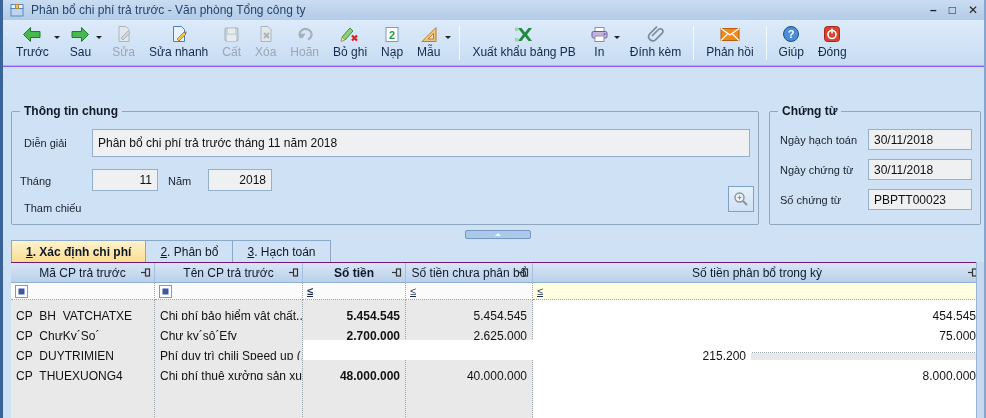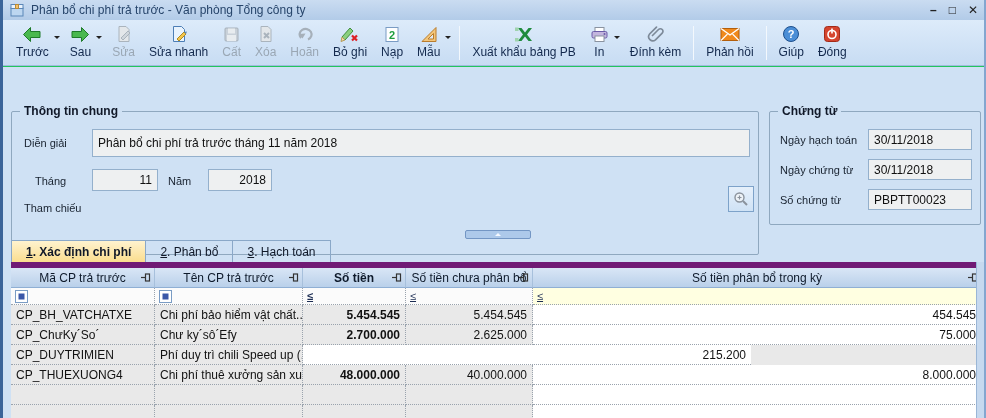--- a/index.html
+++ b/index.html
@@ -1,19 +1,19 @@
 <!DOCTYPE html>
 <html><head>
 <meta charset="utf-8">
 <style>
   * { margin:0; padding:0; box-sizing:border-box; }
   html,body { width:986px; height:418px; overflow:hidden; }
   body { font-family:"Liberation Sans","DejaVu Sans",sans-serif; font-size:12px; color:#111; }
 
-  .window { position:relative; width:986px; height:418px; background:#22c55e;
+  .window { position:relative; width:986px; height:418px; background:#8b5cf6;
             border-left:3px solid #3a6499; border-right:2px solid #84a6cf; overflow:hidden; }
 
   
   .titlebar { position:absolute; left:0; top:0; right:0; height:20px;
               background:linear-gradient(#cadcf1,#b2cbe8); display:flex; align-items:center;
               padding:0 6px; color:#1f3d60; }
   .titlebar .app-ic { width:16px; height:16px; margin-right:6px; display:inline-flex; }
   .titlebar .ttl { flex:1; font-size:12px; color:#27456b; white-space:nowrap; overflow:hidden; }
   .win-controls { display:flex; gap:12px; font-weight:bold; color:#222; font-size:12px; }
   .win-controls span { cursor:default; line-height:18px; }
@@ -32,21 +32,21 @@
            border:3.5px solid transparent; border-top-color:#222; }
   .tb-sep { width:1px; background:#a4bfde; border-right:1px solid #f3f8fd; margin:4px 5px; }
 
   
   .content { position:absolute; left:0; top:67px; right:0; bottom:0; background:#cfe1f4; }
   .page-title { position:absolute; left:12px; top:6px; font-size:19px; font-weight:bold; color:#0b0b14; }
 
   .groupbox { position:absolute; border:1px solid #8fa8bf; border-radius:2px; }
   .groupbox .legend { position:absolute; top:-8px; left:8px; background:#cfe1f4;
                       padding:0 4px; font-weight:bold; font-size:12px; color:#101828; }
-  .gb-general { left:8px; top:44px; width:748px; height:144px; }
+  .gb-general { left:8px; top:44px; width:748px; height:114px; }
   .gb-voucher { left:766px; top:44px; width:212px; height:114px; }
 
   .lbl { position:absolute; font-size:11px; color:#18222f; white-space:nowrap; }
   .field { position:absolute; background:#eef0f1; border:1px solid #94b0cc;
            font-size:12px; color:#101010; padding:0 5px; display:flex; align-items:center; }
   .field.num { justify-content:flex-end; }
 
   .zoom-btn { position:absolute; left:716px; top:74px; width:26px; height:26px;
               background:linear-gradient(#e6f0fb,#cfe2f5); border:1px solid #7da2c9;
               display:flex; align-items:center; justify-content:center; }
@@ -60,36 +60,36 @@
   .tabs { position:absolute; left:8px; top:173px; display:flex; }
   .tab { height:22px; padding:0 14px; border:1px solid #8aa8c8; border-bottom:none;
          display:flex; align-items:center; font-size:12px; color:#101828;
          background:transparent; }
   .tab.active { background:linear-gradient(#fff3cf,#fadd8e); font-weight:bold; }
   .tab + .tab { border-left:none; }
   .tab .t-num { text-decoration:underline; }
 
   
   .grid { position:absolute; left:8px; top:195px; width:970px; bottom:0; overflow:hidden;
-          border-top:6px solid #701a75; background:#e9e9e9; }
+          border-top:1px solid #701a75; background:#e9e9e9; }
   .g-scrollbar { position:absolute; right:0; top:195px; width:8px; bottom:0;
                  background:#c6d9ef; border-left:1px solid #9ab6d6; }
   .g-head { display:flex; height:20px; background:linear-gradient(#d9e6f6,#b8cfe9); }
   .g-hcell { position:relative; border-right:1px solid #a7c0dc; border-bottom:1px solid #8fafd4;
              display:flex; align-items:center; justify-content:center;
              font-size:12px; color:#0e1a2b; overflow:hidden; white-space:nowrap; }
   .g-hcell .pin { position:absolute; right:3px; top:5px; }
   .g-filter { display:flex; height:17px; background:#fbfbfb; }
   .g-fcell { position:relative; border-right:1px dotted #9aa3ad; border-bottom:1px dotted #9aa3ad;
              display:flex; align-items:center; padding-left:4px; background:#fbfbfb; }
   .g-fcell.editable { background:#ffffe1; }
   .op { font-size:11px; color:#1b2c52; text-decoration:underline; line-height:11px; }
   .g-row { display:flex; height:20px; }
   .g-cell { border-right:1px dotted #9aa3ad; border-bottom:1px dotted #9aa3ad;
-            display:flex; align-items:center; padding:3px 5px; font-size:12px; color:#121212;
+            display:flex; align-items:center; padding:16px 5px; font-size:12px; color:#121212;
             white-space:nowrap; overflow:hidden; background:#e9e9e9; }
   .g-cell.num { justify-content:flex-end; }
   .g-cell.editable { background:#ffffff; }
   .c1{width:144px;} .c2{width:148px;} .c3{width:103px;font-weight:bold;} .c4{width:127px;} .c5{width:448px; border-right:none;}
 
   svg { display:block; }
 </style>
 </head>
 <body>
 
@@ -291,21 +291,21 @@
   </div>
 
   <div class="content">
 
     <div class="groupbox gb-general">
       <span class="legend">Thông tin chung</span>
 
       <span class="lbl" style="left:12px; top:25px;">Diễn giải</span>
       <div class="field" style="left:80px; top:17px; width:658px; height:28px;">Phân bổ chi phí trả trước tháng 11 năm 2018</div>
 
-      <span class="lbl" style="left:23px; top:63px;">Tháng</span>
+      <span class="lbl" style="left:8px; top:63px;">Tháng</span>
       <div class="field num" style="left:80px; top:57px; width:66px; height:22px;">11</div>
 
       <span class="lbl" style="left:156px; top:63px;">Năm</span>
       <div class="field num" style="left:196px; top:57px; width:64px; height:22px;">2018</div>
 
       <span class="lbl" style="left:12px; top:90px;">Tham chiếu</span>
 
       <div class="zoom-btn">
         <span>
           <svg width="16" height="16" viewBox="0 0 16 16">

